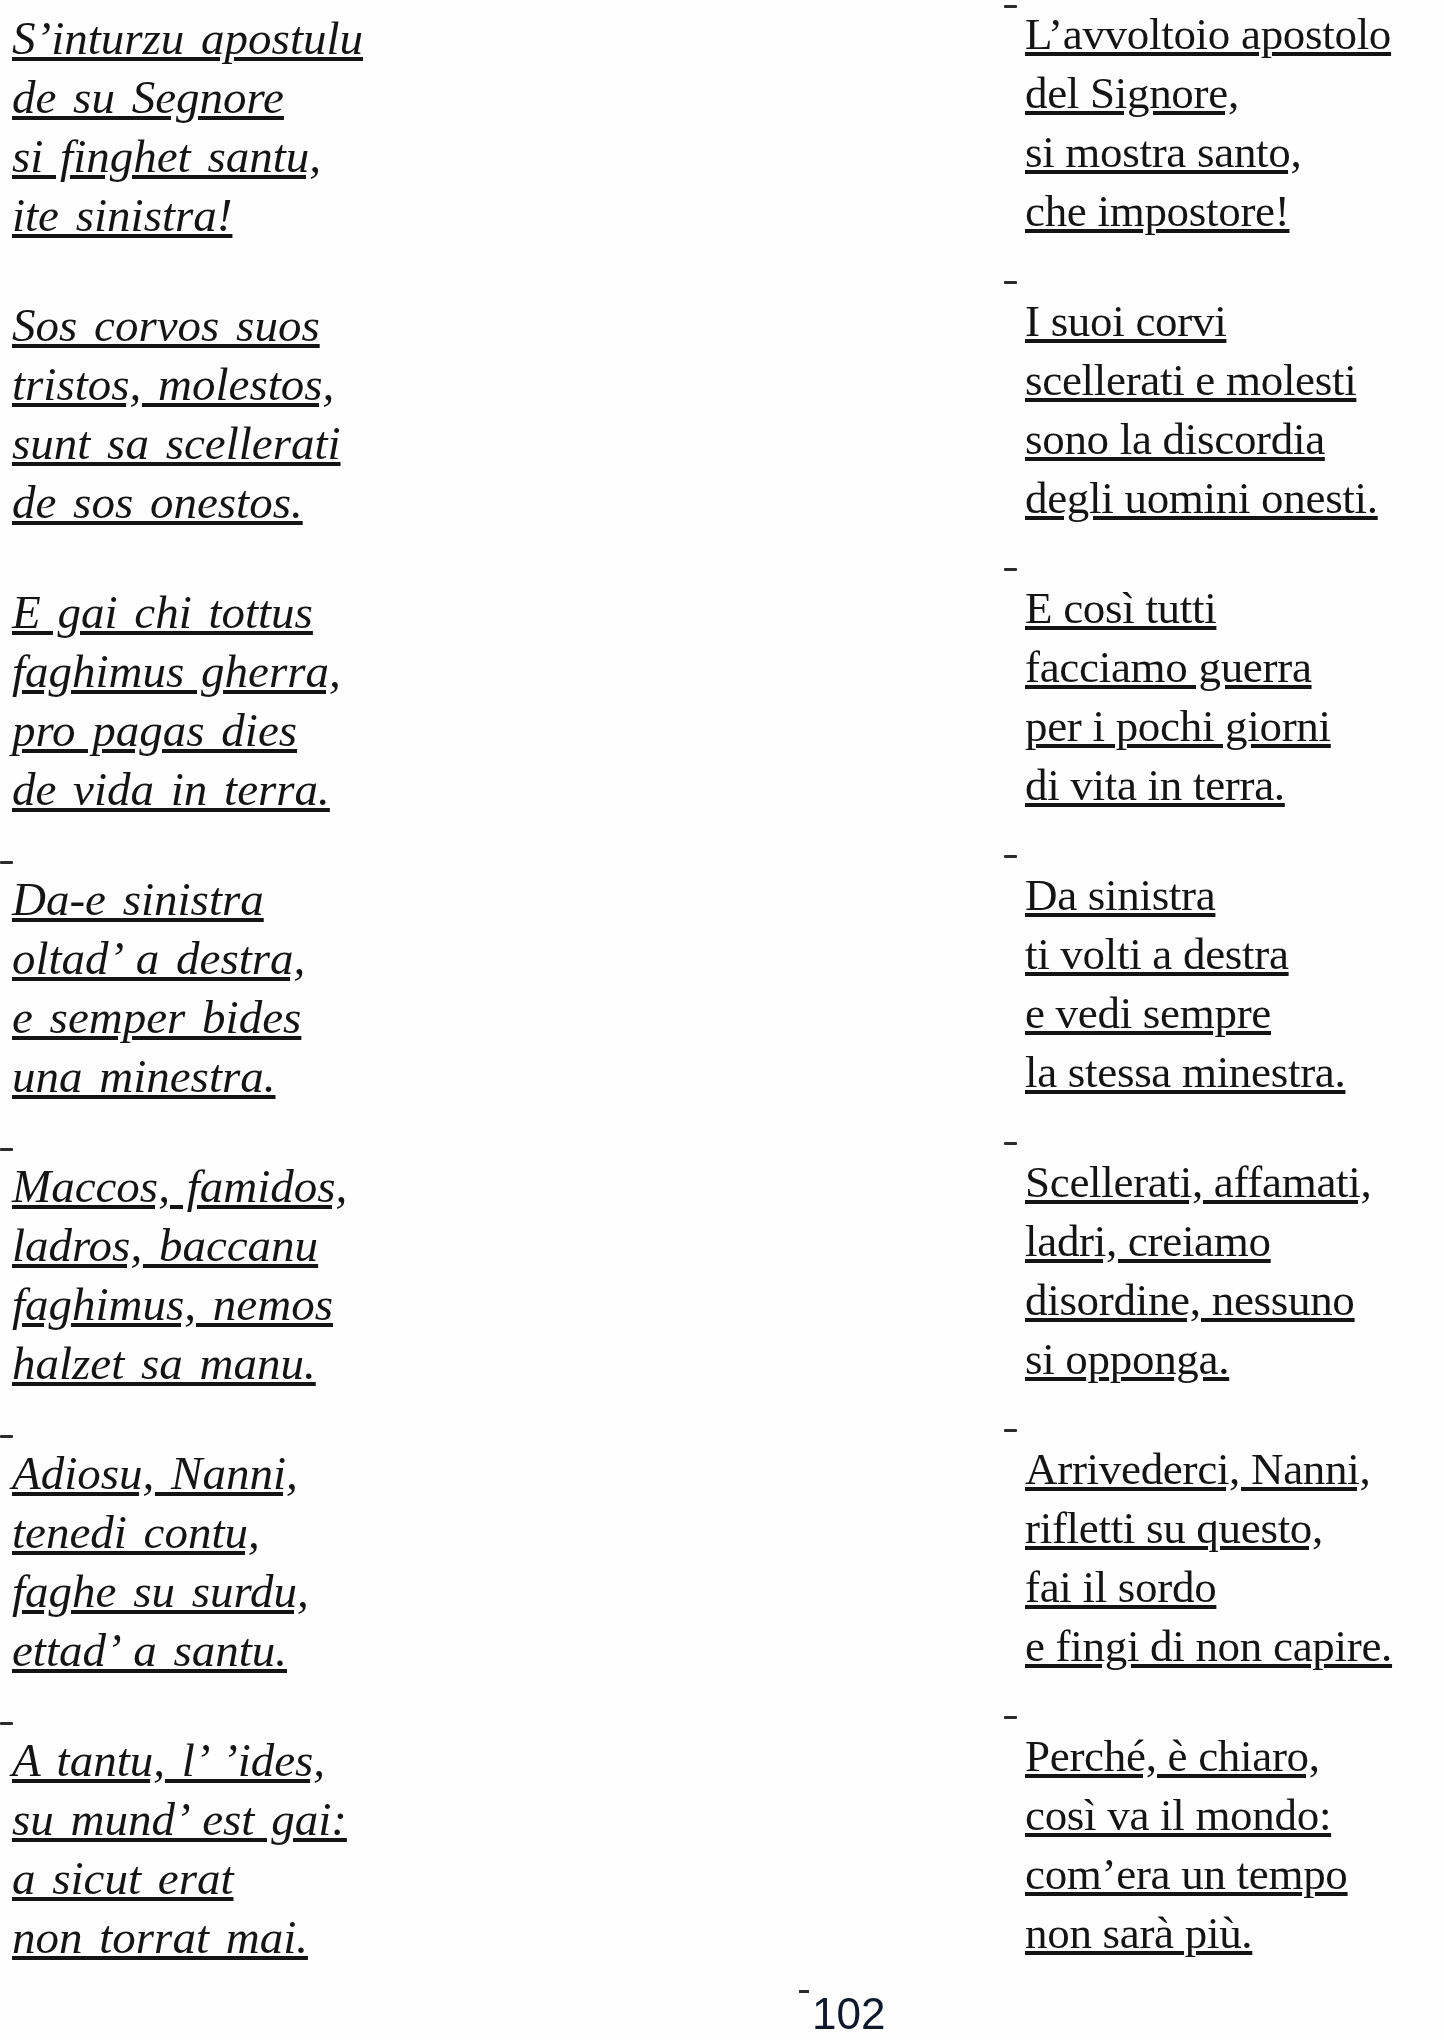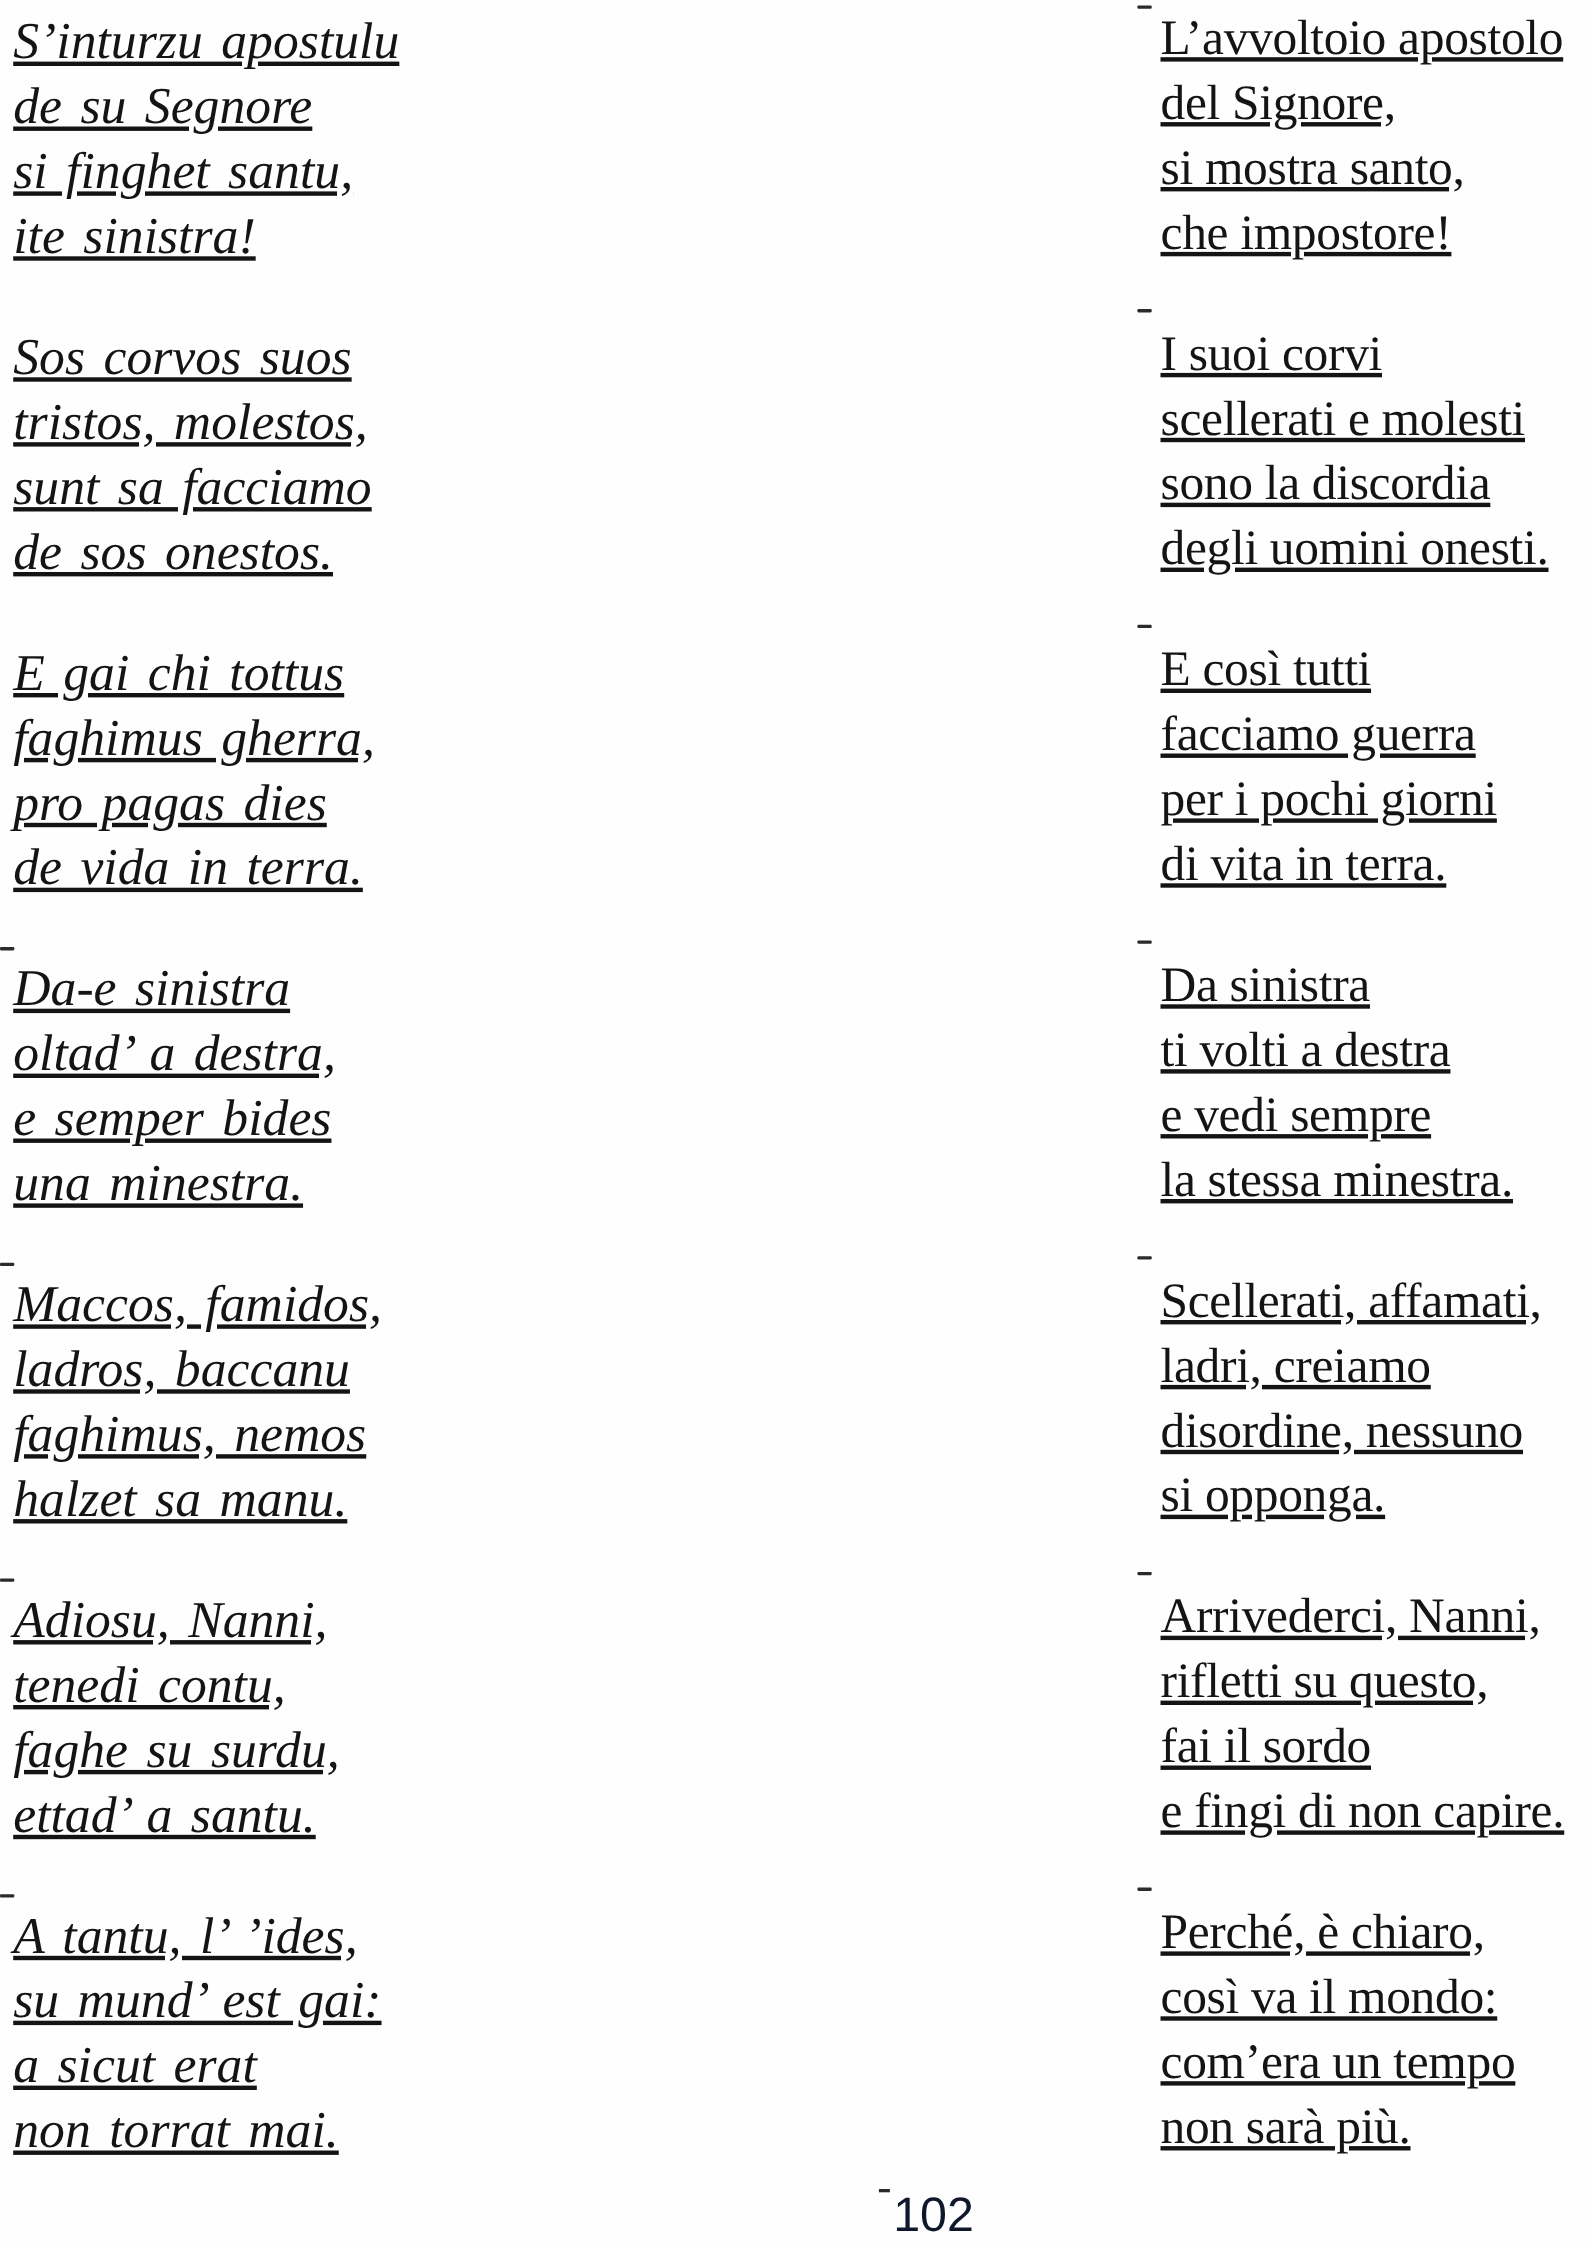--- a/index.html
+++ b/index.html
@@ -20,21 +20,21 @@
   }
   .col-left {
     left: 8px;
     top: 7px;
     font-family: "Liberation Serif", serif;
     font-style: italic;
     font-size: 47px;
     word-spacing: 5px;
   }
   .col-right {
-    left: 1051px;
+    left: 1021px;
     top: 3px;
     font-family: "Liberation Serif", serif;
     font-size: 45px;
     letter-spacing: -0.3px;
   }
   .stanza {
     position: relative;
     margin: 0 0 55px 0;
   }
   .line {
@@ -79,21 +79,21 @@
   <div class="column col-left">
       <div class="stanza">
         <p class="line">S’inturzu apostulu</p>
         <p class="line">de su Segnore</p>
         <p class="line">si finghet santu,</p>
         <p class="line">ite sinistra!</p>
       </div>
       <div class="stanza">
         <p class="line">Sos corvos suos</p>
         <p class="line">tristos, molestos,</p>
-        <p class="line">sunt sa facciamo</p>
+        <p class="line">sunt sa scellerati</p>
         <p class="line">de sos onestos.</p>
       </div>
       <div class="stanza">
         <p class="line">E gai chi tottus</p>
         <p class="line">faghimus gherra,</p>
         <p class="line">pro pagas dies</p>
         <p class="line">de vida in terra.</p>
       </div>
       <div class="stanza">
         <span class="tick"></span>

